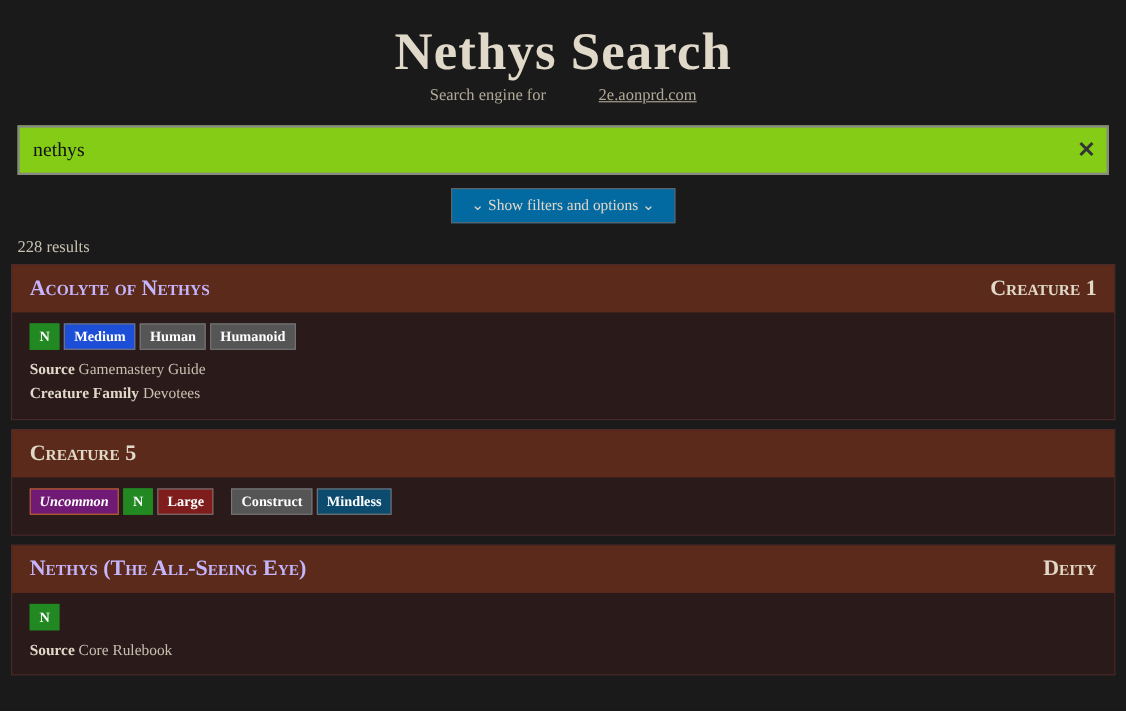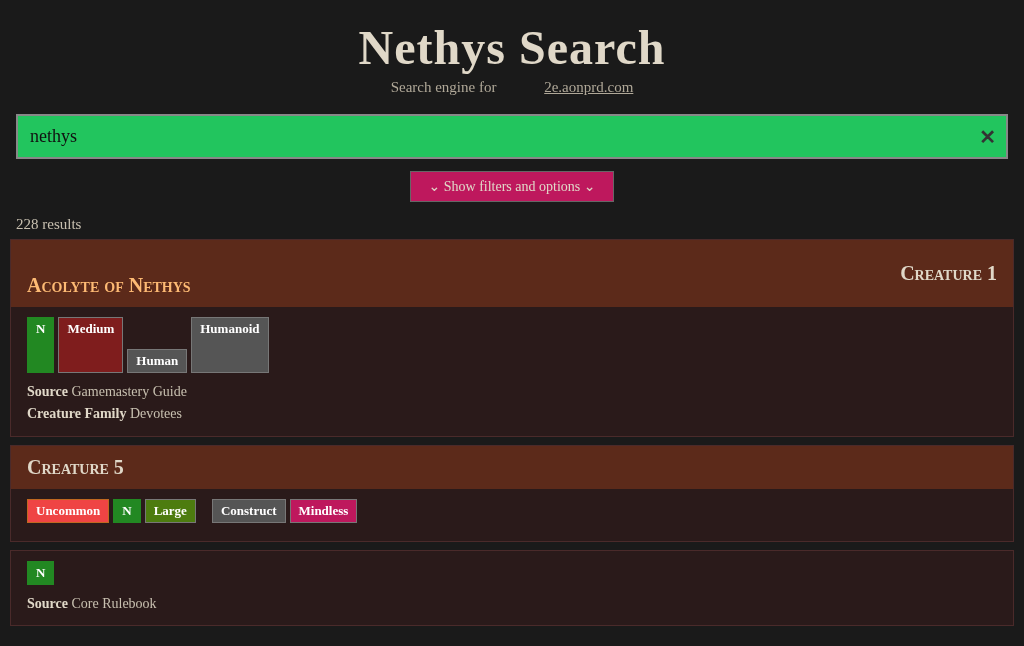--- a/index.html
+++ b/index.html
@@ -39,21 +39,21 @@
 
     .search-bar-container {
       padding: 10px 16px 4px;
       display: flex;
       align-items: center;
       position: relative;
     }
 
     .search-input {
       width: 100%;
-      background-color: #22c55e;
+      background-color: #84cc16;
       color: #111;
       border: 2px solid #888;
       padding: 10px 27px 10px 12px;
       font-size: 18px;
       font-family: 'Georgia', serif;
       outline: none;
     }
 
     .search-clear-btn {
       position: absolute;
@@ -65,21 +65,21 @@
       cursor: pointer;
       font-weight: bold;
     }
 
     .filters-toggle-container {
       text-align: center;
       margin: 8px 0;
     }
 
     .filters-toggle-btn {
-      background-color: #be185d;
+      background-color: #0369a1;
       color: #e0d8c8;
       border: 1px solid #666;
       padding: 6px 18px;
       font-size: 14px;
       cursor: pointer;
       font-family: 'Georgia', serif;
     }
 
     .results-count {
       padding: 6px 16px;
@@ -100,25 +100,24 @@
     .result-header {
       background-color: #5c2a1a;
       padding: 10px 16px;
       display: flex;
       justify-content: space-between;
       align-items: center;
     }
 
     .result-title {
       font-size: 20px;
-      color: #fdba74;
+      color: #c4b5fd;
       font-family: 'Georgia', serif;
       font-variant: small-caps;
       font-weight: bold;
-      margin-top: 24px;
     }
 
     .result-type {
       font-size: 20px;
       color: #e0d8c8;
       font-variant: small-caps;
       font-weight: bold;
     }
 
     .result-body {
@@ -135,27 +134,27 @@
     .tag {
       padding: 3px 8px;
       font-size: 13px;
       font-family: 'Georgia', serif;
       font-weight: bold;
       border: 1px solid #555;
       color: #fff;
     }
 
     .tag-n-neutral { background-color: #228822; border-color: #228822; }
-    .tag-medium { background-color: #7f1d1d; border-color: #777; }
-    .tag-human { background-color: #555; border-color: #777; margin-top: 32px; }
+    .tag-medium { background-color: #1d4ed8; border-color: #777; }
+    .tag-human { background-color: #555; border-color: #777; }
     .tag-humanoid { background-color: #555; border-color: #777; text-align: right; }
-    .tag-uncommon { background-color: #ef4444; border-color: #c06820; }
-    .tag-large { background-color: #4d7c0f; border-color: #777; }
+    .tag-uncommon { background-color: #701a75; border-color: #c06820; font-style: italic; }
+    .tag-large { background-color: #7f1d1d; border-color: #777; }
     .tag-construct { background-color: #555; border-color: #777; margin-left: 12px; }
-    .tag-mindless { background-color: #be185d; border-color: #777; }
+    .tag-mindless { background-color: #0c4a6e; border-color: #777; }
 
     .result-meta {
       font-size: 14px;
       color: #c8c0b0;
       line-height: 1.6;
     }
 
     .result-meta strong {
       color: #e0d8c8;
       font-weight: bold;
@@ -215,20 +214,24 @@
         <span class="tag tag-uncommon">Uncommon</span>
         <span class="tag tag-n-neutral">N</span>
         <span class="tag tag-large">Large</span>
         <span class="tag tag-construct">Construct</span>
         <span class="tag tag-mindless">Mindless</span>
       </div>
     </div>
   </div>
 
   <div class="result-card">
+    <div class="result-header">
+      <span class="result-title">Nethys (The All-Seeing Eye)</span>
+      <span class="result-type">Deity</span>
+    </div>
     <div class="result-body">
       <div class="tags">
         <span class="tag tag-n-neutral">N</span>
       </div>
       <div class="result-meta">
         <strong>Source</strong>
         <span>Core Rulebook</span>
       </div>
     </div>
   </div>

